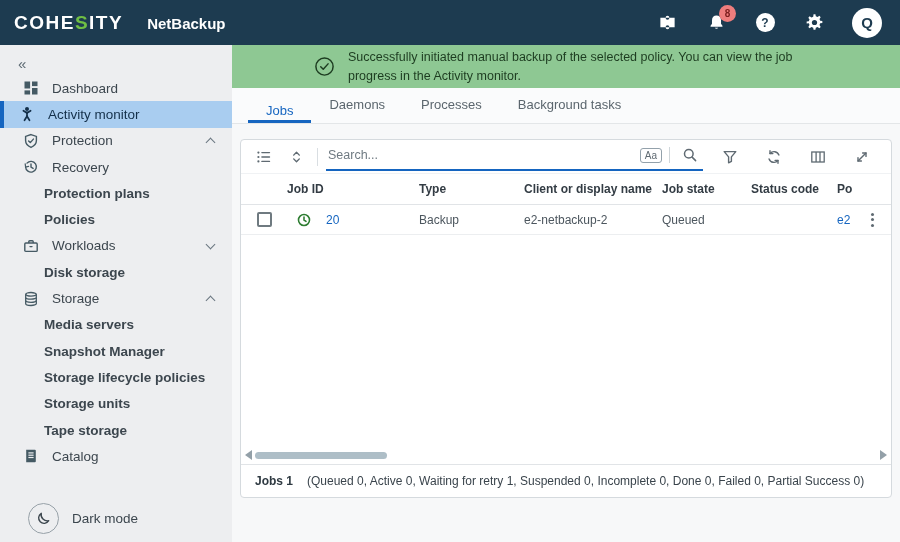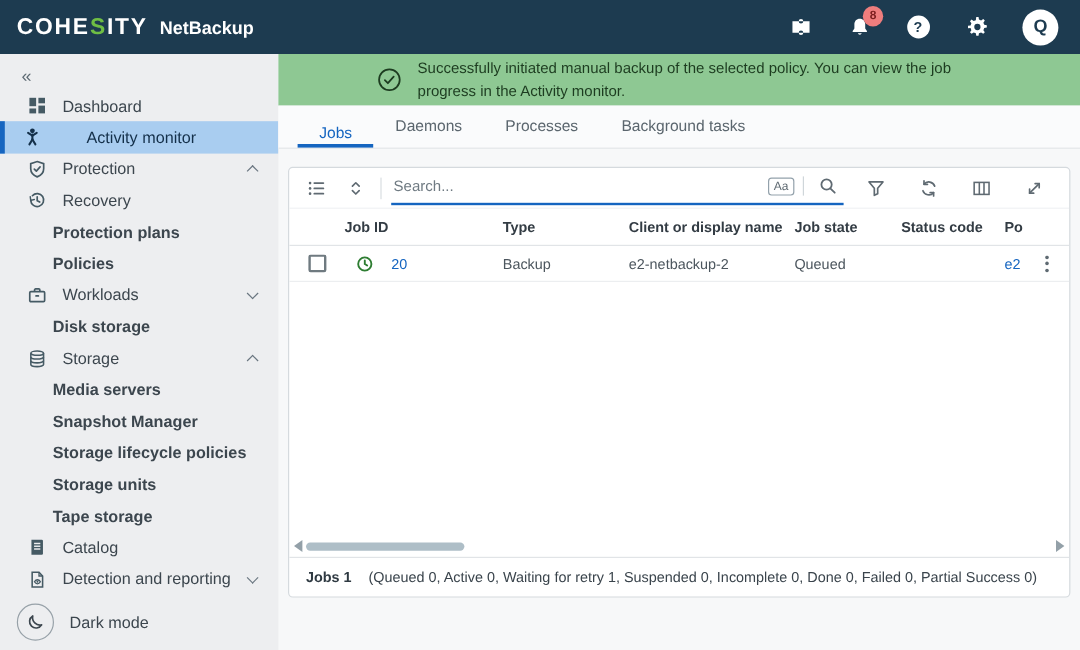--- a/index.html
+++ b/index.html
@@ -2,21 +2,21 @@
 <html><head>
 <meta charset="utf-8">
 <style>
   * { box-sizing: border-box; }
   html,body { margin:0; padding:0; width:900px; height:542px; font-family:"Liberation Sans", sans-serif; }
   .app { position:relative; width:900px; height:542px; overflow:hidden; background:#f7f8f9; }
 
   
   .topbar { position:absolute; top:0; left:0; width:900px; height:45px; background:#1d3b50;
             display:flex; align-items:center; justify-content:space-between; padding:0 12px 0 14px; }
-  .logo { display:flex; align-items:baseline; gap:10px; }
+  .logo { display:flex; align-items:baseline; gap:24px; }
   .brand { color:#fff; font-size:19px; font-weight:700; letter-spacing:1.5px; }
   .brand .green { color:#6fbe44; }
   .product { color:#fff; font-size:15px; font-weight:700; }
   .hicons { display:flex; align-items:center; gap:27px; padding-right:6px; }
   .hbtn { position:relative; width:22px; height:22px; display:flex; align-items:center; justify-content:center; cursor:pointer; }
   .badge { position:absolute; top:-7px; right:-9px; min-width:17px; height:17px; border-radius:50%;
            background:#ee7d7d; color:#7b1d1d; font-size:10px; font-weight:700;
            display:flex; align-items:center; justify-content:center; }
   .help-circle { width:19px; height:19px; border-radius:50%; background:#fff; color:#1d3b50;
                  font-size:12px; font-weight:700; display:flex; align-items:center; justify-content:center; }
@@ -25,28 +25,28 @@
 
   
   .sidebar { position:absolute; top:45px; left:0; width:232px; height:497px; background:#edeef0;
              display:flex; flex-direction:column; overflow:hidden; }
   .collapse-row { height:30px; padding:10px 0 0 18px; color:#5d6a73; font-size:15px; cursor:pointer; }
   .nav { display:flex; flex-direction:column; }
   .nav-item { height:26.3px; display:flex; align-items:center; padding-left:18px; padding-right:10px;
               color:#3c464e; font-size:13.5px; cursor:pointer; border-left:4px solid transparent; }
   .nav-item .nicon { width:17px; height:17px; margin-right:13px; flex:0 0 17px; display:flex; align-items:center; justify-content:center; }
   .nav-item.sub { padding-left:40px;font-weight:bold; }
-  .nav-item.selected { background:#a9cdf0; border-left:4px solid #1565c0; color:#14304a; padding-left:14px;gap:24px; }
+  .nav-item.selected { background:#a9cdf0; border-left:4px solid #1565c0; color:#14304a; padding-left:14px; }
   .nav-item .lbl { flex:1; white-space:nowrap; }
   .chev { width:7px; height:7px; border-right:1.6px solid #6a7680; border-bottom:1.6px solid #6a7680;
           display:inline-block; margin-right:8px; }
   .chev.down { transform:rotate(45deg); margin-top:-3px; }
   .chev.up { transform:rotate(-135deg); margin-top:4px; }
   .side-spacer { flex:1; }
-  .darkmode { height:40px; display:flex; align-items:center; gap:13px; padding-left:14px; margin-bottom:4px; cursor:pointer;
+  .darkmode { height:40px; display:flex; align-items:center; gap:13px; padding-left:28px; margin-bottom:4px; cursor:pointer;
               color:#3c464e; font-size:13.5px; }
   .moon-circle { width:31px; height:31px; border-radius:50%; border:1px solid #97a1a8; display:flex; align-items:center; justify-content:center; }
 
   
   .main { position:absolute; top:45px; left:232px; width:668px; height:465px; display:flex; flex-direction:column; }
   .banner { height:43px; background:#8ec893; display:flex; align-items:center; justify-content:center; gap:13px; flex:0 0 43px; }
   .banner-text { color:#1d3c20; font-size:12.5px; line-height:1.45; max-width:470px; }
   .tabs { height:36px; flex:0 0 36px; background:#fafbfc; border-bottom:1px solid #e3e6e8;
           display:flex; align-items:stretch; padding-left:16px; }
   .tab { display:flex; align-items:center; padding:0 18px; font-size:13px; color:#5b666e; cursor:pointer;
@@ -244,32 +244,20 @@
           <svg width="16" height="16" viewBox="0 0 16 16">
               <path fill="#455a64" d="M3.2 1.8h8.6a1 1 0 0 1 1 1v10.4a1 1 0 0 1-1 1H3.2z"></path>
               <rect x="5.4" y="4.3" width="5.2" height="1.2" fill="#edeef0"></rect>
               <rect x="5.4" y="6.6" width="5.2" height="1.2" fill="#edeef0"></rect>
               <rect x="5.4" y="8.9" width="5.2" height="1.2" fill="#edeef0"></rect>
             </svg>
         </span>
         <span class="lbl">Catalog</span>
       </div>
 
-      <div class="nav-item">
-        <span class="nicon">
-          <svg width="16" height="16" viewBox="0 0 16 16" fill="none" stroke="#455a64" stroke-width="1.3">
-              <path d="M3.8 1.8h5.7l3 3.2v9.2H3.8z"></path>
-              <path d="M9.5 1.8V5h3" stroke-width="1.1"></path>
-              <path d="M5.7 9.8c.7-1.1 1.5-1.7 2.5-1.7s1.8.6 2.5 1.7c-.7 1.1-1.5 1.7-2.5 1.7s-1.8-.6-2.5-1.7z" stroke-width="1.1"></path>
-              <circle cx="8.2" cy="9.8" r=".8" fill="#455a64" stroke="none"></circle>
-            </svg>
-        </span>
-        <span class="lbl">Detection and reporting</span>
-        <span class="chev down"></span>
-      </div>
     </nav>
 
     <div class="side-spacer"></div>
 
     <div class="darkmode">
       <span class="moon-circle">
         <svg width="17" height="17" viewBox="0 0 16 16" fill="none" stroke="#3c464e" stroke-width="1.3">
             <path d="M12.9 10.1a5.1 5.1 0 1 1-7-7 5.9 5.9 0 0 0 7 7z" stroke-linejoin="round"></path>
           </svg>
       </span>

